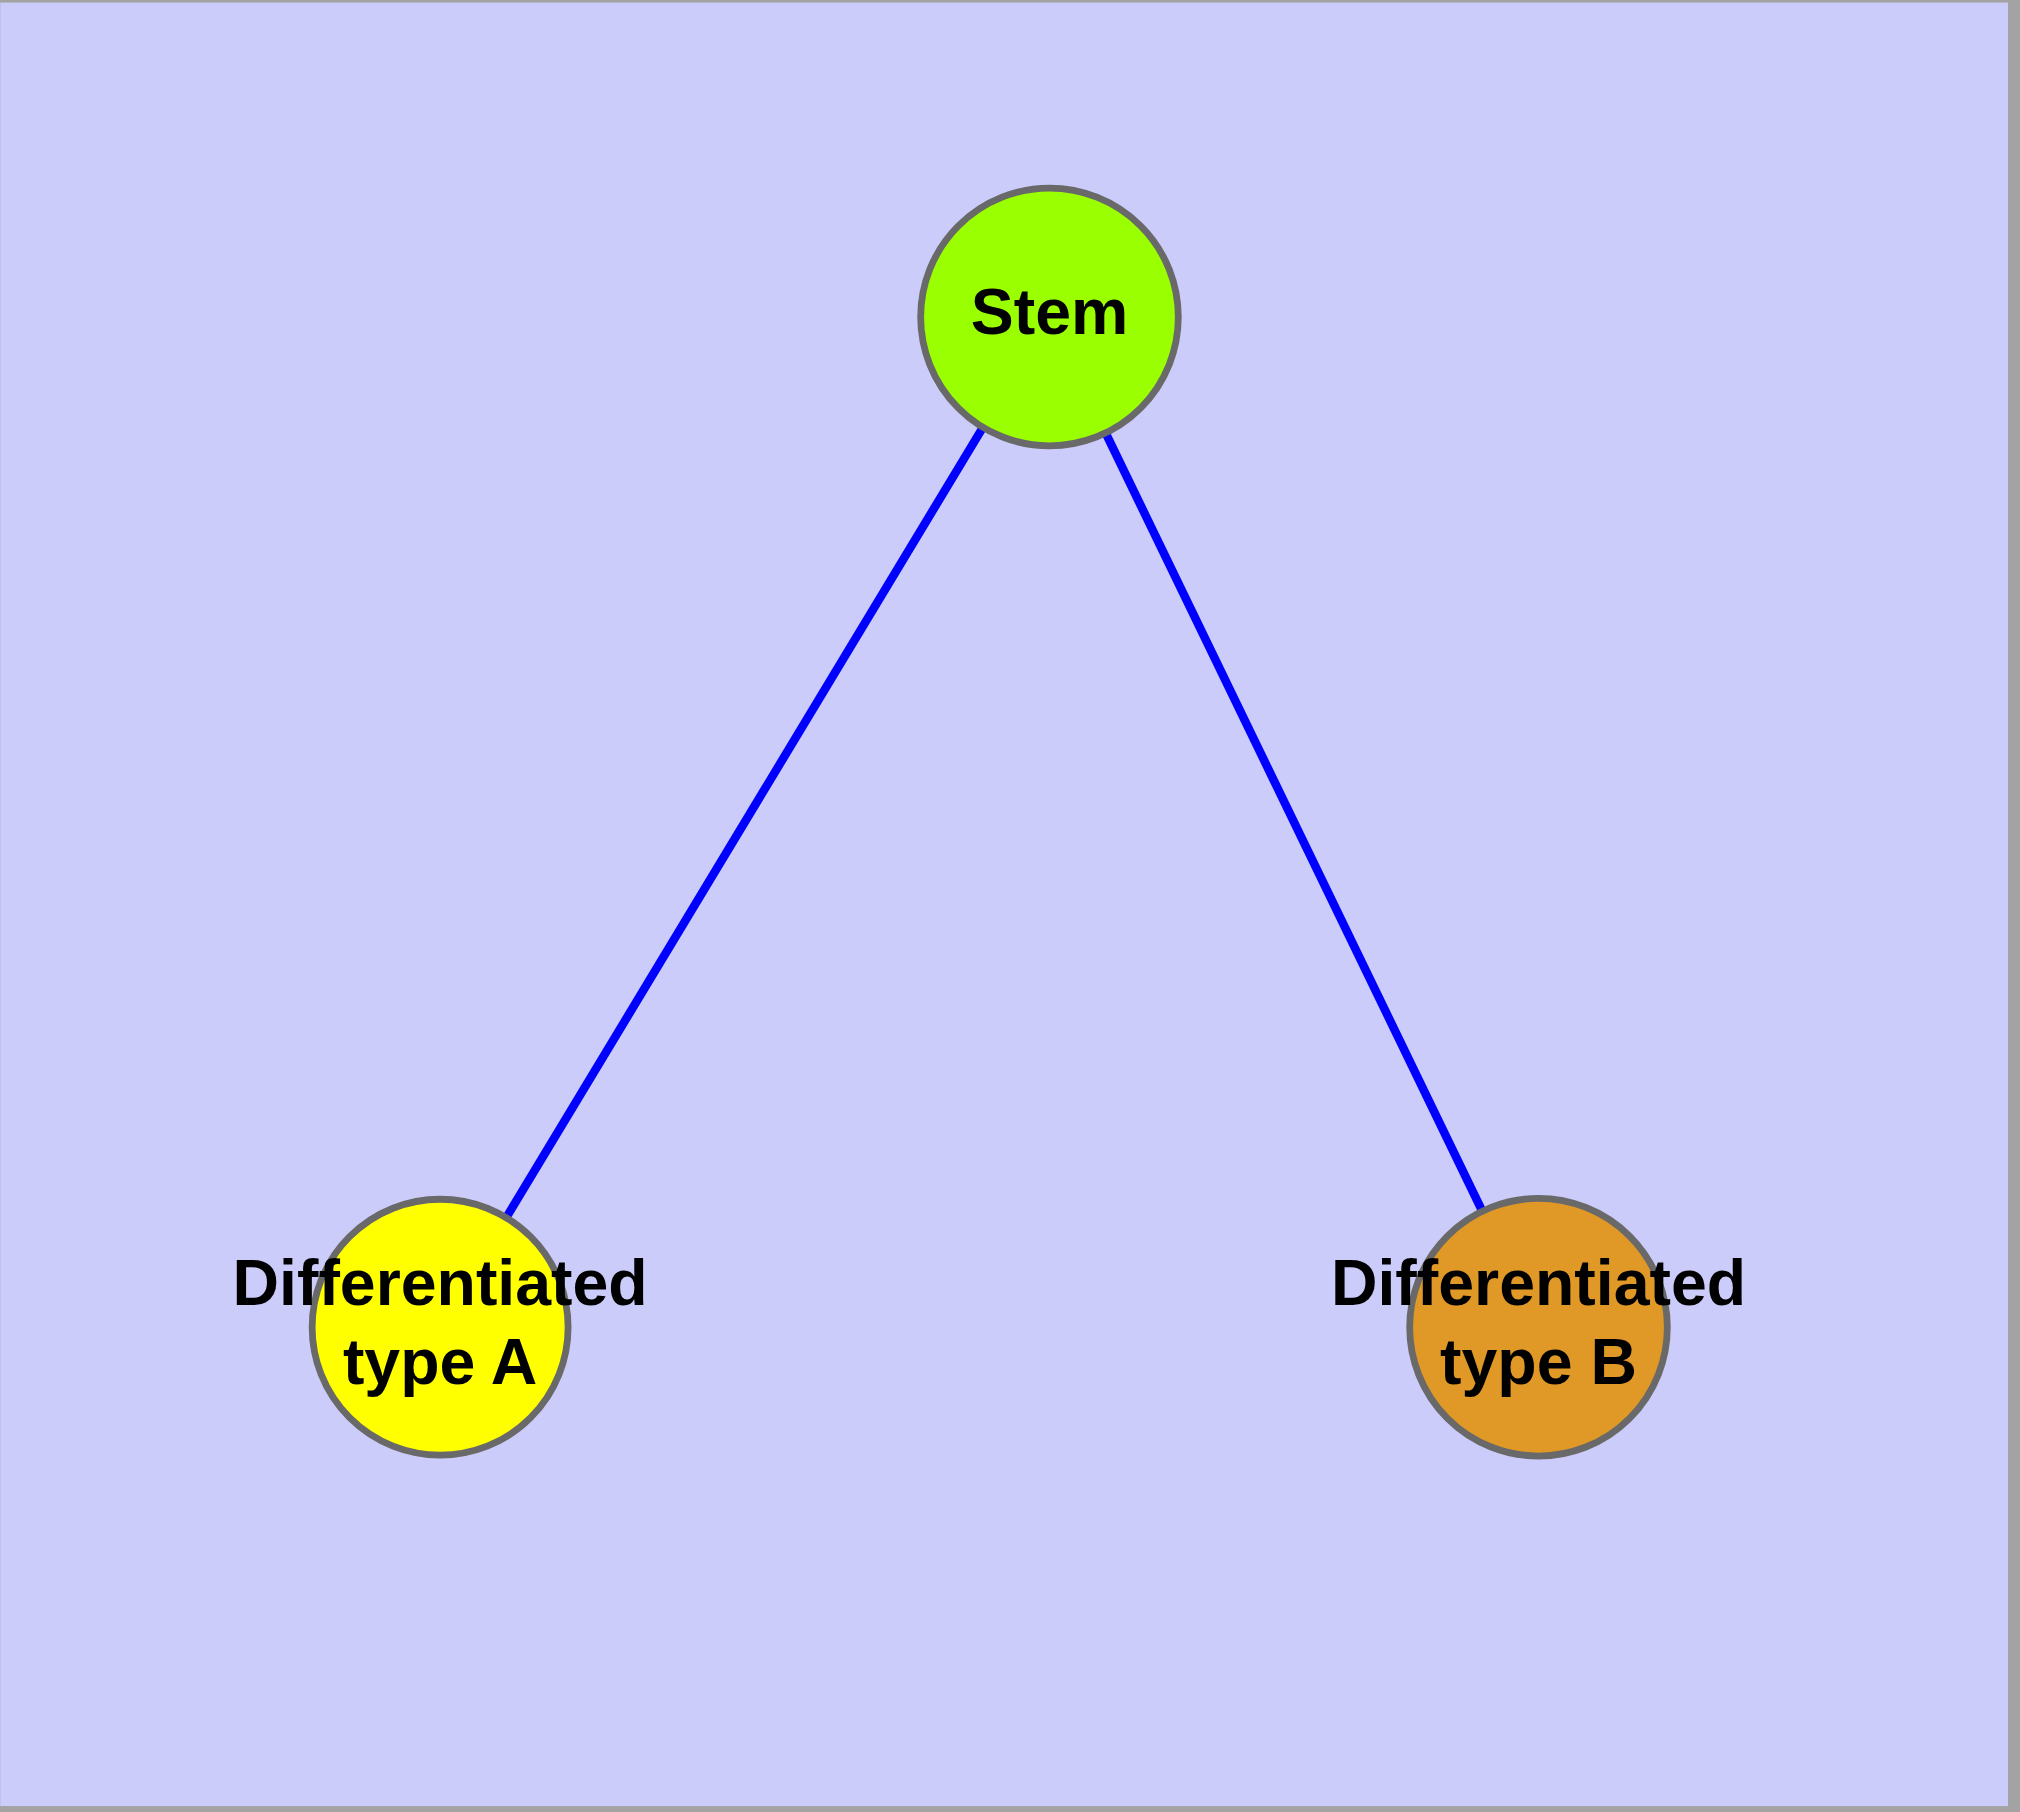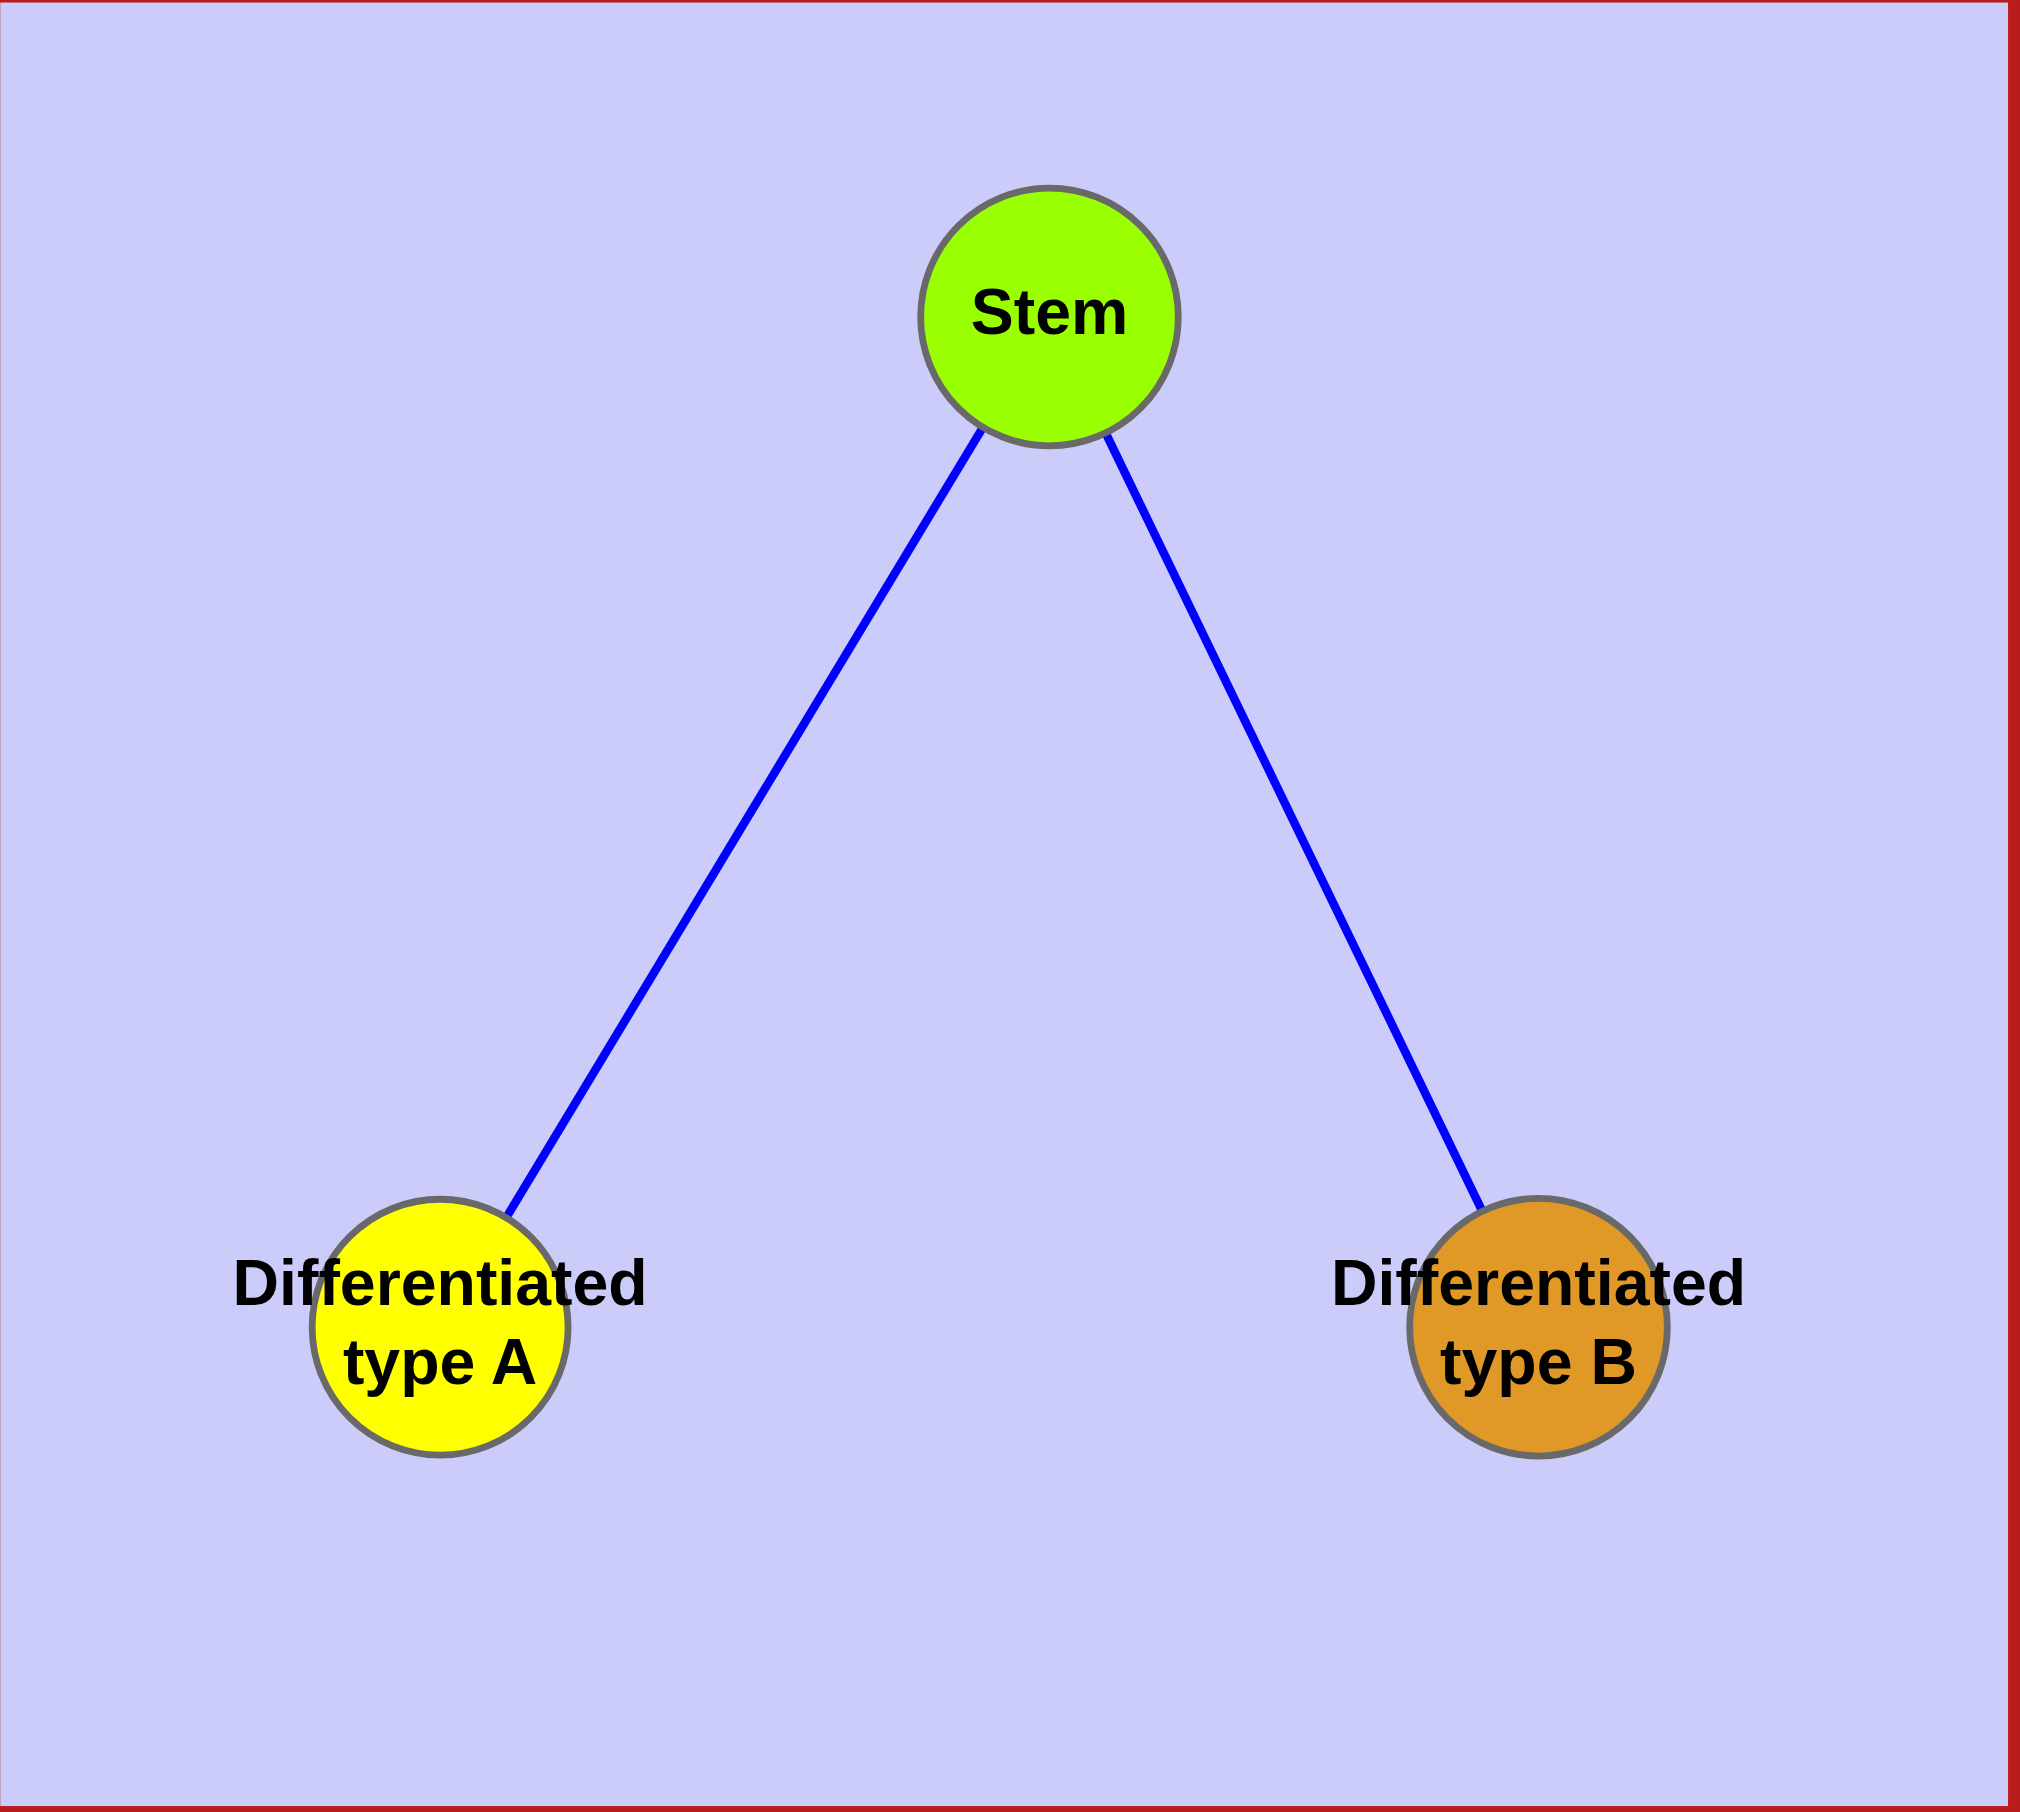--- a/index.html
+++ b/index.html
@@ -51,21 +51,21 @@
   .node-label.single-line {
     font-size: 76px;
   }
   .node-label.two-line {
     font-size: 76px;
   }
 </style>
 </head>
 <body>
 
-<div id="graph-canvas" style="background: #b91c1c;">
+<div id="graph-canvas" style="background: #a3a3a3;">
   <svg id="graph-svg" viewBox="0 0 2384 2138">
 
     <rect id="plot-bg" class="plot-background" x="0" y="3" width="2369" height="2128" fill="#ccccfa"></rect>
 
     <g id="edges-group">
       <line class="edge-line" id="edge-stem-diff_a" x1="1160.524770355665" y1="502.44293982760416" x2="595.9587281133728" y2="1438.413346437913" stroke="#0000ff" stroke-width="10"></line>
       <line class="edge-line" id="edge-stem-diff_b" x1="1303.3548626156787" y1="509.01385829790127" x2="1749.6451373843213" y2="1430.9861417020988" stroke="#0000ff" stroke-width="10"></line>
     </g>
 
     <g id="nodes-group">

